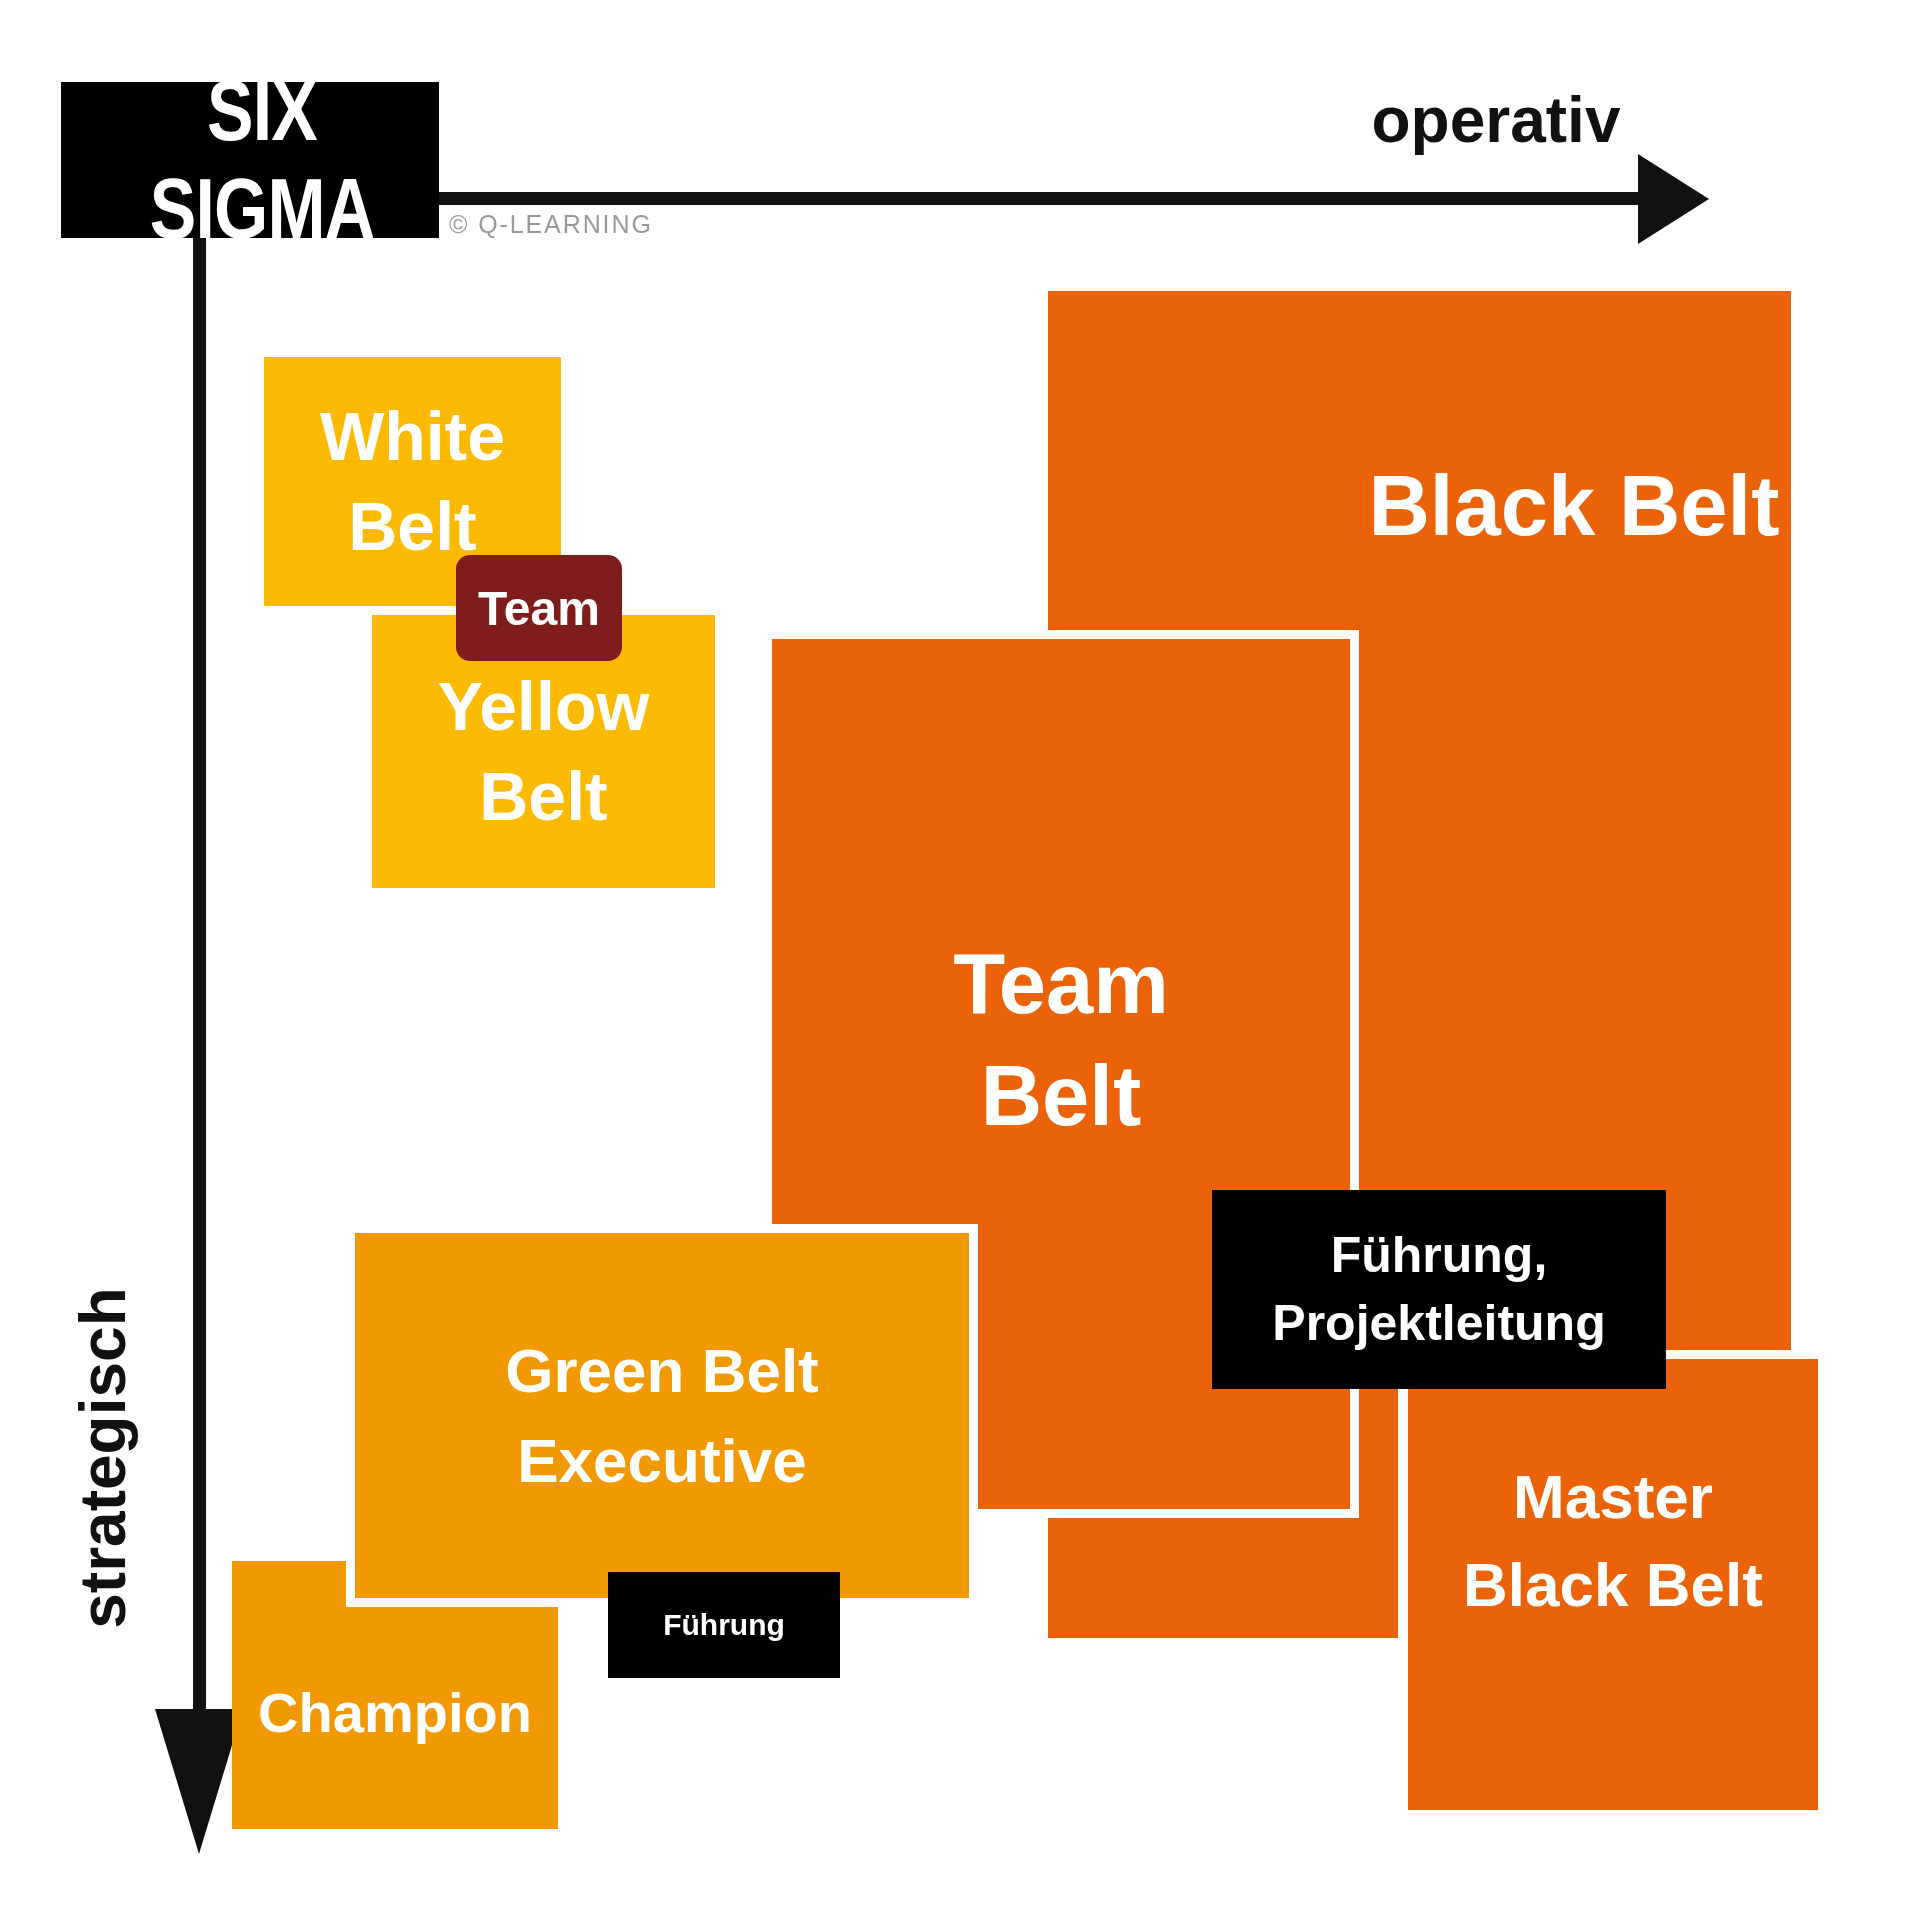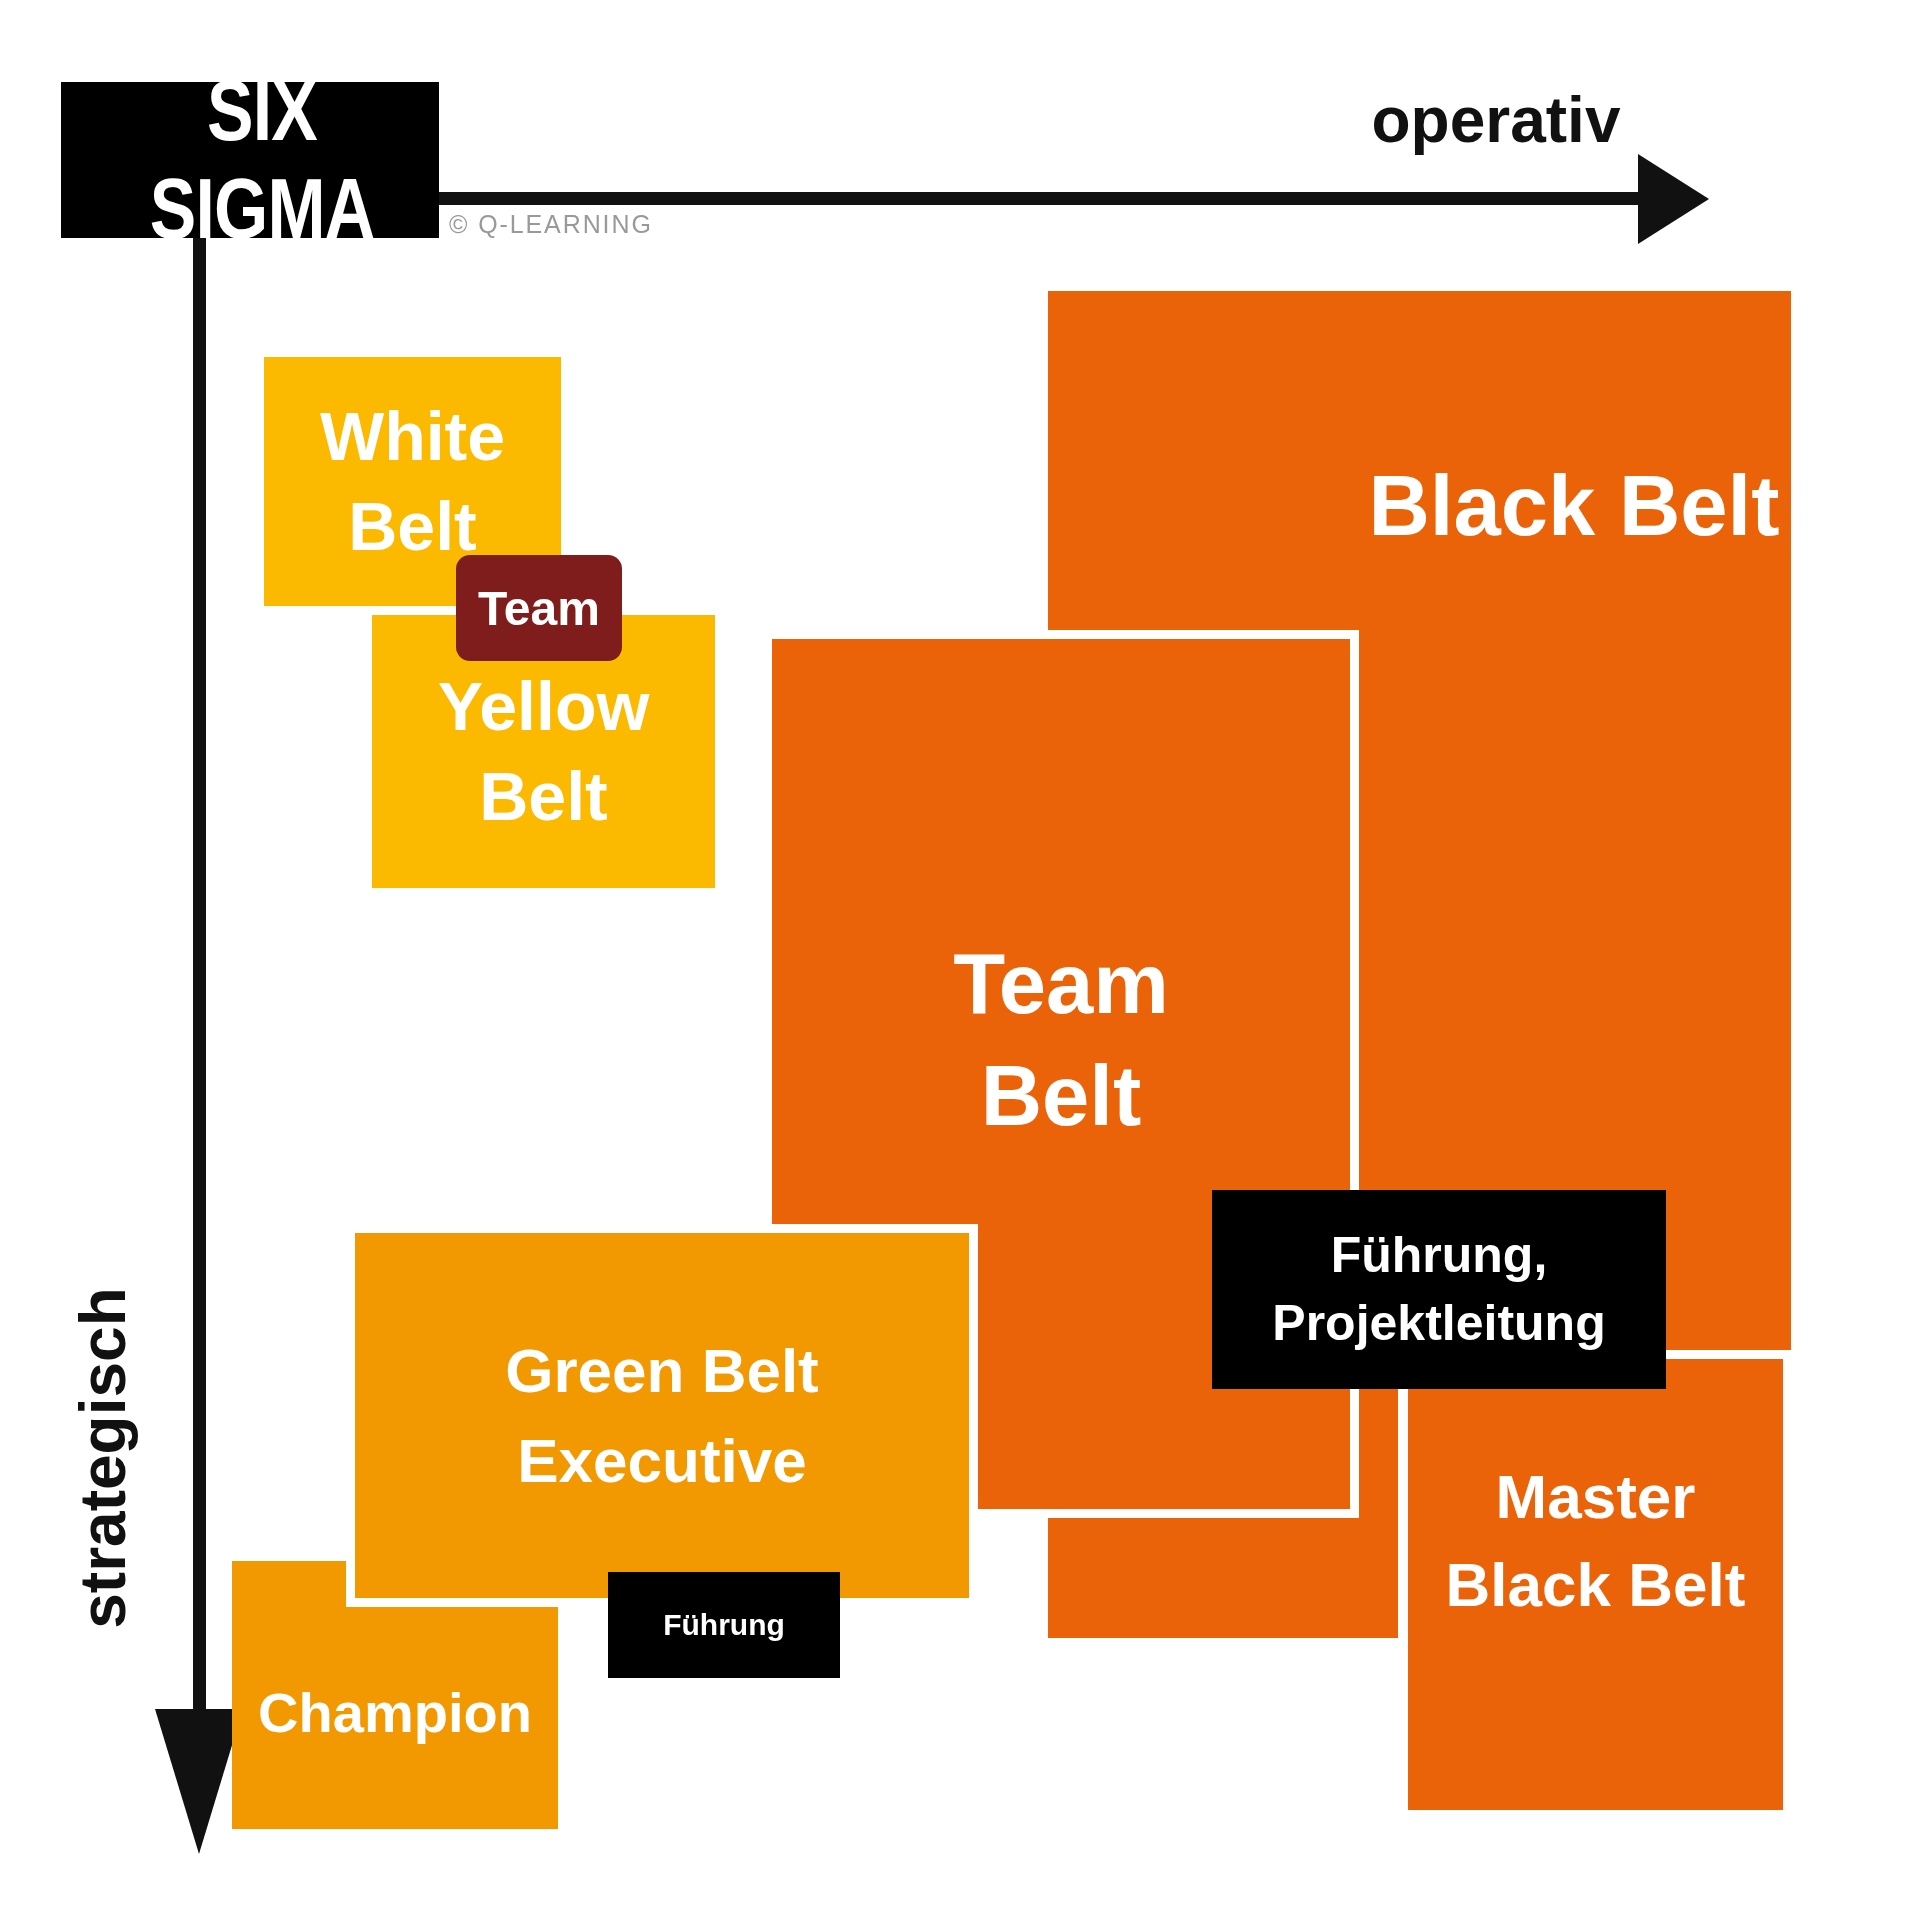--- a/index.html
+++ b/index.html
@@ -44,21 +44,21 @@
     font-size:68px;line-height:1.32;}
   .team-tag{left:456px;top:555px;width:166px;height:106px;background:#7f1d1d;font-size:48px;border-radius:14px;}
 
   
   .black-belt-main{left:1048px;top:291px;width:743px;height:1059px;background:var(--dark-orange);}
   .black-belt-label{position:absolute;right:0;top:159px;width:434px;text-align:center;
     color:#fff;font-weight:bold;font-size:85px;line-height:1.32;}
   .black-belt-low{left:1048px;top:637px;width:350px;height:1001px;background:var(--dark-orange);}
   .green-belt{left:763px;top:630px;width:596px;height:888px;background:var(--dark-orange);
     border:9.7px solid #fff;font-size:85px;line-height:1.32;padding-bottom:68px;}
-  .master-black-belt{left:1408px;top:1359px;width:375px;height:451px;background:var(--dark-orange);
+  .master-black-belt{left:1408px;top:1359px;width:410px;height:451px;background:var(--dark-orange);
     font-size:62px;line-height:1.42;padding-bottom:87px;}
 
   
   .champion{left:232px;top:1561px;width:326px;height:268px;background:var(--light-orange);
     font-size:56px;padding-top:34px;}
   .executive{left:346px;top:1224px;width:632px;height:383px;background:var(--light-orange);
     border:9.7px solid #fff;font-size:62px;line-height:1.45;}
 
   
   .fuehrung-tag{left:608px;top:1572px;width:232px;height:106px;background:#000;font-size:30px;}

